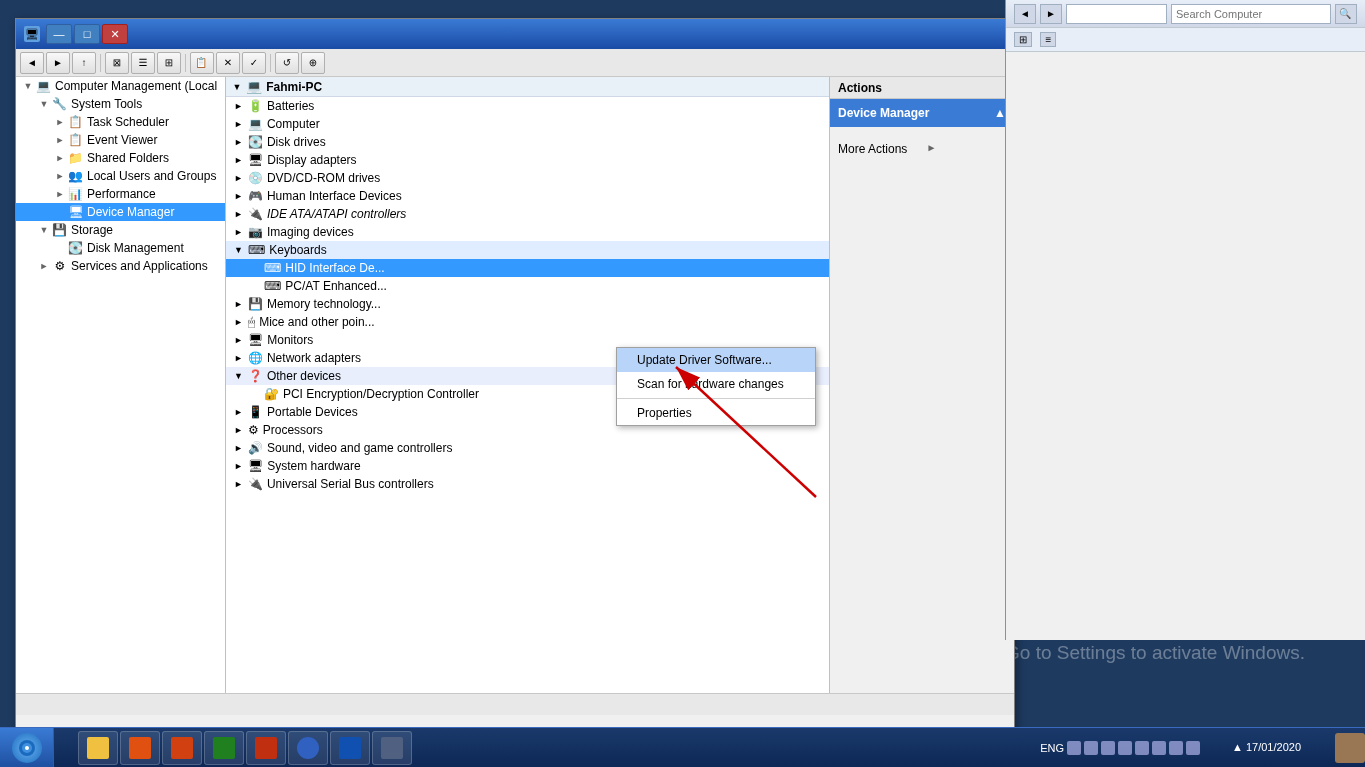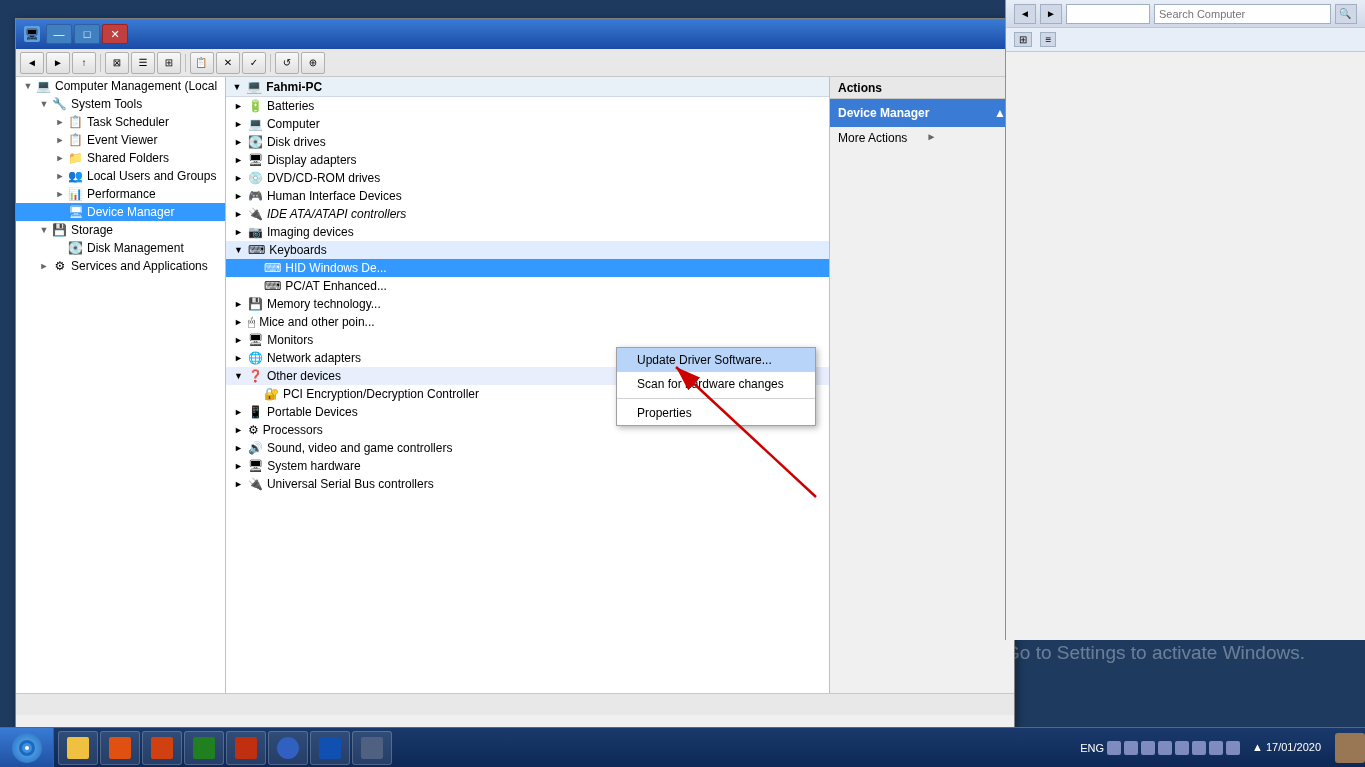--- a/index.html
+++ b/index.html
@@ -1,19 +1,19 @@
 <!DOCTYPE html>
 <html><head>
   <meta charset="utf-8">
   <style>
     * { margin: 0; padding: 0; box-sizing: border-box; }
     body { width: 1365px; height: 767px; overflow: hidden; background: #1e3a5f; font-family: 'Segoe UI', Tahoma, sans-serif; font-size: 12px; }
 
     
-    .taskbar { position: absolute; bottom: 0; left: 0; width: 1365px; height: 40px; background: linear-gradient(to bottom, #1a3a6b 0%, #0d2756 100%); display: flex; align-items: center; border-top: 1px solid #3a6abf; }
+    .taskbar { position: absolute; bottom: 0; left: 0; width: 1365px; height: 40px; background: linear-gradient(to bottom, #1a3a6b 0%, #0d2756 100%); display: flex; align-items: center; border-top: 1px solid #3a6abf; gap: 20px; }
     .taskbar-start { width: 54px; height: 40px; background: linear-gradient(to bottom, #3a7bd5 0%, #1e4fa0 100%); display: flex; align-items: center; justify-content: center; cursor: pointer; border-right: 1px solid #2a5abf; }
     .taskbar-start-icon { width: 30px; height: 30px; background: radial-gradient(circle, #6bb3f0, #1a6abf); border-radius: 50%; display: flex; align-items: center; justify-content: center; color: white; font-size: 16px; }
     .taskbar-items { display: flex; align-items: center; height: 100%; padding: 2px 4px; gap: 2px; flex: 1; }
     .taskbar-item { height: 34px; min-width: 40px; background: rgba(255,255,255,0.1); border: 1px solid rgba(255,255,255,0.2); border-radius: 3px; display: flex; align-items: center; justify-content: center; cursor: pointer; padding: 0 6px; }
     .taskbar-item-icon { width: 22px; height: 22px; border-radius: 3px; }
     .taskbar-icon-folder { background: #f0c040; }
     .taskbar-clock { color: white; font-size: 11px; text-align: right; padding: 0 8px; line-height: 1.3; }
     .sys-tray { display: flex; align-items: center; gap: 3px; padding: 0 4px; }
     .sys-icon { width: 16px; height: 16px; background: rgba(255,255,255,0.5); border-radius: 2px; display: inline-block; }
     .taskbar-user-thumb { width: 30px; height: 30px; background: #888; border-radius: 3px; overflow: hidden; margin-left: 6px; }
@@ -54,21 +54,21 @@
     .indent2 { padding-left: 20px; }
     .indent3 { padding-left: 36px; }
 
     
     .cm-center { flex: 1; background: white; overflow-y: auto; overflow-x: hidden; position: relative; }
 
     
     .cm-right { width: 185px; background: #f0f0f0; border-left: 1px solid #c0c0c0; overflow-y: auto; }
     .actions-header { height: 22px; background: #e8e8e8; border-bottom: 1px solid #c8c8c8; display: flex; align-items: center; padding: 0 8px; font-size: 12px; font-weight: bold; }
     .action-section-title { height: 28px; background: #3a7bd5; color: white; display: flex; align-items: center; padding: 0 8px; font-size: 12px; font-weight: bold; justify-content: space-between; }
-    .action-item { padding: 4px 8px; font-size: 12px; cursor: pointer; display: flex; align-items: flex-start; gap: 19px; }
+    .action-item { padding: 15px 8px; font-size: 12px; cursor: pointer; display: flex; align-items: flex-start; gap: 19px; }
     .action-arrow { font-size: 10px; color: #666; }
 
     
     .dev-item { display: flex; align-items: center; padding: 2px 4px; cursor: pointer; white-space: nowrap; }
     .dev-indent1 { padding-left: 8px; }
     .dev-indent2 { padding-left: 24px; }
 
     
     .context-menu { position: absolute; top: 270px; left: 390px; width: 200px; background: white; border: 1px solid #a0a0a0; box-shadow: 2px 2px 6px rgba(0,0,0,0.3); z-index: 100; }
     .ctx-item { padding: 5px 20px; font-size: 12px; cursor: pointer; }
@@ -100,21 +100,21 @@
   <p>Activate Windows</p>
   <p>Go to Settings to activate Windows.</p>
 </div>
 
 <div style="position:absolute; top:0; right:0; width:360px; height:640px; background:#f0f0f0; border-left:1px solid #909090; z-index:1;">
 
   <div style="height:28px; background:linear-gradient(to bottom,#e8eef8,#d0d8e8); border-bottom:1px solid #c0c8d0; display:flex; align-items:center; padding:0 8px; gap:4px;">
     <button style="width:22px;height:20px;background:#d0d8e8;border:1px solid #a0b0c0;font-size:10px;cursor:pointer;">◄</button>
     <button style="width:22px;height:20px;background:#d0d8e8;border:1px solid #a0b0c0;font-size:10px;cursor:pointer;">►</button>
     <div style="flex:1;height:20px;background:white;border:1px solid #a0b0c0;padding:0 4px;font-size:11px;display:flex;align-items:center;"></div>
-    <input type="text" style="width: 177px; height: 20px; border: 1px solid rgb(160, 176, 192); font-size: 11px; padding: 0px 4px;" placeholder="Search Computer">
+    <input type="text" style="width: 160px; height: 20px; border: 1px solid rgb(160, 176, 192); font-size: 11px; padding: 0px 4px;" placeholder="Search Computer">
     <button style="width:22px;height:20px;background:#d0d8e8;border:1px solid #a0b0c0;font-size:10px;">🔍</button>
   </div>
 
   <div style="height:24px; background:#e8eef8; border-bottom:1px solid #c0c8d0; display:flex; align-items:center; padding:0 8px; gap:8px;">
     <button style="font-size:10px;background:#d0d8e8;border:1px solid #a0b0c0;padding:1px 4px;cursor:pointer;">⊞</button>
     <button style="font-size:10px;background:#d0d8e8;border:1px solid #a0b0c0;padding:1px 4px;cursor:pointer;">≡</button>
   </div>
   <div style="padding:20px; color:#999; font-size:12px;"></div>
 </div>
 
@@ -260,21 +260,21 @@
       </div>
       <div class="dev-item dev-indent1" style="background:#e0ecff;">
         <span style="font-size:9px;width:12px;margin-right:2px;">▼</span>
         <span style="font-size:12px;margin-right:4px;">⌨</span>
         <span style="font-size:12px;">Keyboards</span>
       </div>
 
       <div class="dev-item dev-indent2" style="background:#3399ff; color:white;">
         <span style="font-size:9px;width:12px;margin-right:2px;color:white;"></span>
         <span style="font-size:12px;margin-right:4px;">⌨</span>
-        <span style="font-size:12px;">HID Windows De...</span>
+        <span style="font-size:12px;">HID Interface De...</span>
       </div>
       <div class="dev-item dev-indent2">
         <span style="font-size:9px;width:12px;margin-right:2px;"></span>
         <span style="font-size:12px;margin-right:4px;">⌨</span>
         <span style="font-size:12px;">PC/AT Enhanced...</span>
       </div>
       <div class="dev-item dev-indent1">
         <span style="font-size:9px;width:12px;margin-right:2px;">►</span>
         <span style="font-size:12px;margin-right:4px;">💾</span>
         <span style="font-size:12px;">Memory technology...</span>

